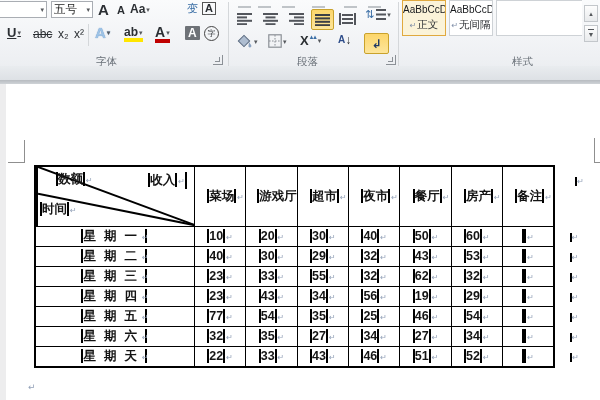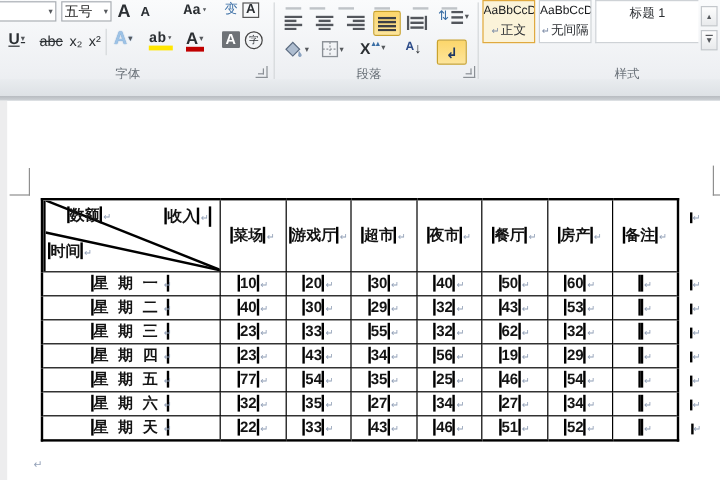--- a/index.html
+++ b/index.html
@@ -27,21 +27,21 @@
   .sel{background:linear-gradient(#fcd66b,#fde59b);border:1px solid #c9a22c;border-radius:2px;}
   .dd{font-size:7px;color:#55585c;margin-left:1px;}
   .combo{position:absolute;top:1px;height:17px;background:#fff;border:1px solid #a9adb3;
     display:flex;align-items:center;font-size:11.5px;color:#222;padding:0 2px;box-sizing:border-box;}
   .combo .dd{margin-left:auto;}
   .frag{position:absolute;top:0;height:6px;width:13px;border-bottom:2px solid #9aa0a6;opacity:.6;}
   .bigA{font-weight:bold;}
   .uline{text-decoration:underline;font-weight:bold;}
   .strike{text-decoration:line-through;}
   .fx-a{color:#9dc3e6;font-weight:bold;text-shadow:0 0 1px #4f81bd;}
-  .hl{border-bottom:4px solid #ffe600;font-weight:bold;padding-bottom:0;font-family:Liberation Mono, monospace;}
+  .hl{border-bottom:4px solid #ffe600;font-weight:bold;padding-bottom:0;}
   .fc{border-bottom:4px solid #c00000;font-weight:bold;}
   .shade{background:#6e7277;color:#fff;font-weight:bold;padding:1px 3px;border-radius:1px;}
   .circ{border:1px solid #444;border-radius:50%;width:13px;height:13px;font-size:8px;
     display:flex;align-items:center;justify-content:center;}
   .boxA{border:1px solid #555;padding:0 2px;font-weight:bold;font-size:11px;}
   .blue{color:#3a6ea5;}
   .pinkA{color:#6b7f9c;font-weight:bold;position:relative;}
   .pinkA:after{content:"";position:absolute;right:-4px;bottom:0;width:5px;height:4px;background:#f2a9b8;}
   
   .stylebox{position:absolute;top:0;height:36px;background:#fff;border:1px solid #ced2d6;
@@ -58,21 +58,21 @@
   
   .doc{position:absolute;left:0;top:84px;width:600px;height:316px;background:#fff;}
   .leftstrip{position:absolute;left:0;top:0;width:6px;height:316px;background:#ededee;}
   .crop{position:absolute;background:#8f8f8f;}
   .eoc{font-size:8px;color:#93a1b8;margin-left:1px;font-weight:normal;}
   .pmark-doc{position:absolute;font-size:9px;color:#93a1b8;}
   
   table.sheet{position:absolute;left:34px;top:81px;border-collapse:collapse;table-layout:fixed;width:560px;}
   .sheet th,.sheet td{border:1.5px solid #000;padding:0;font-size:12.5px;color:#141414;
     text-align:center;vertical-align:middle;overflow:hidden;white-space:nowrap;}
-  .sheet thead th{height:53px;font-weight:bold;}
+  .sheet thead th{height:53px;font-weight:bold;padding-left:11px;}
   .sheet tbody td{height:19px;font-weight:bold;}
   .sheet thead th:first-child{width:147px;}
   .sheet .rowend{border:none !important;width:26px;background:#fff;font-weight:normal;}
   .sheet thead .rowend{vertical-align:top;padding-top:7px;}
   .sheet thead th{border-top:2.5px solid #000;}
   .sheet tr :first-child{border-left:2.5px solid #000;}
   .sheet tr :nth-last-child(2){border-right:2.5px solid #000;}
   .sheet tbody tr:last-child td{border-bottom:2.5px solid #000;}
   .corner{position:relative;}
   .corner svg{position:absolute;left:0;top:0;width:100%;height:100%;}
@@ -87,21 +87,21 @@
   <div class="combo" style="left:-30px;width:77px;">
     <span style="">文正</span>
     <span class="dd">▾</span>
   </div>
   <div class="combo" style="left:51px;width:42px;">
     <span>五号</span>
     <span class="dd">▾</span>
   </div>
   <span class="rb bigA" style="left:98px;top:2px;font-size:15px;">A</span>
   <span class="rb bigA" style="left:117px;top:5px;font-size:11px;">A</span>
-  <span class="rb" style="left:153px;top:3px;font-weight:bold;font-family:Liberation Mono, monospace;">
+  <span class="rb" style="left:130px;top:3px;font-weight:bold;">
     <span>Aa</span>
     <span class="dd">▾</span>
   </span>
   <span class="rb pinkA" style="left:170px;top:3px;">A</span>
   <span class="rb blue" style="left:187px;top:3px;font-size:11px;">变</span>
   <span class="rb boxA" style="left:202px;top:2px;">A</span>
 
   <span class="rb uline" style="left:7px;top:26px;font-size:13px;">
     <span>U</span>
     <span class="dd">▾</span>
@@ -243,21 +243,20 @@
       <span class="pmark">↵</span><span>正文</span>
     </div>
   </div>
   <div class="stylebox" style="left:449px;width:44px;">
     <div class="sample">AaBbCcDd</div>
     <div class="sname">
       <span class="pmark">↵</span><span>无间隔</span>
     </div>
   </div>
   <div class="stylebox" style="left:496px;width:86px;border-right:none;">
-    <div class="sname">标题 1</div>
   </div>
   <div class="scrollbtn" style="top:5px;">
     <span>▴</span>
   </div>
   <div class="scrollbtn" style="top:25px;">
     <span class="morebar">▼</span>
   </div>
   <span class="grplabel" style="left:512px;">样式</span>
 
   <div class="band"></div>

